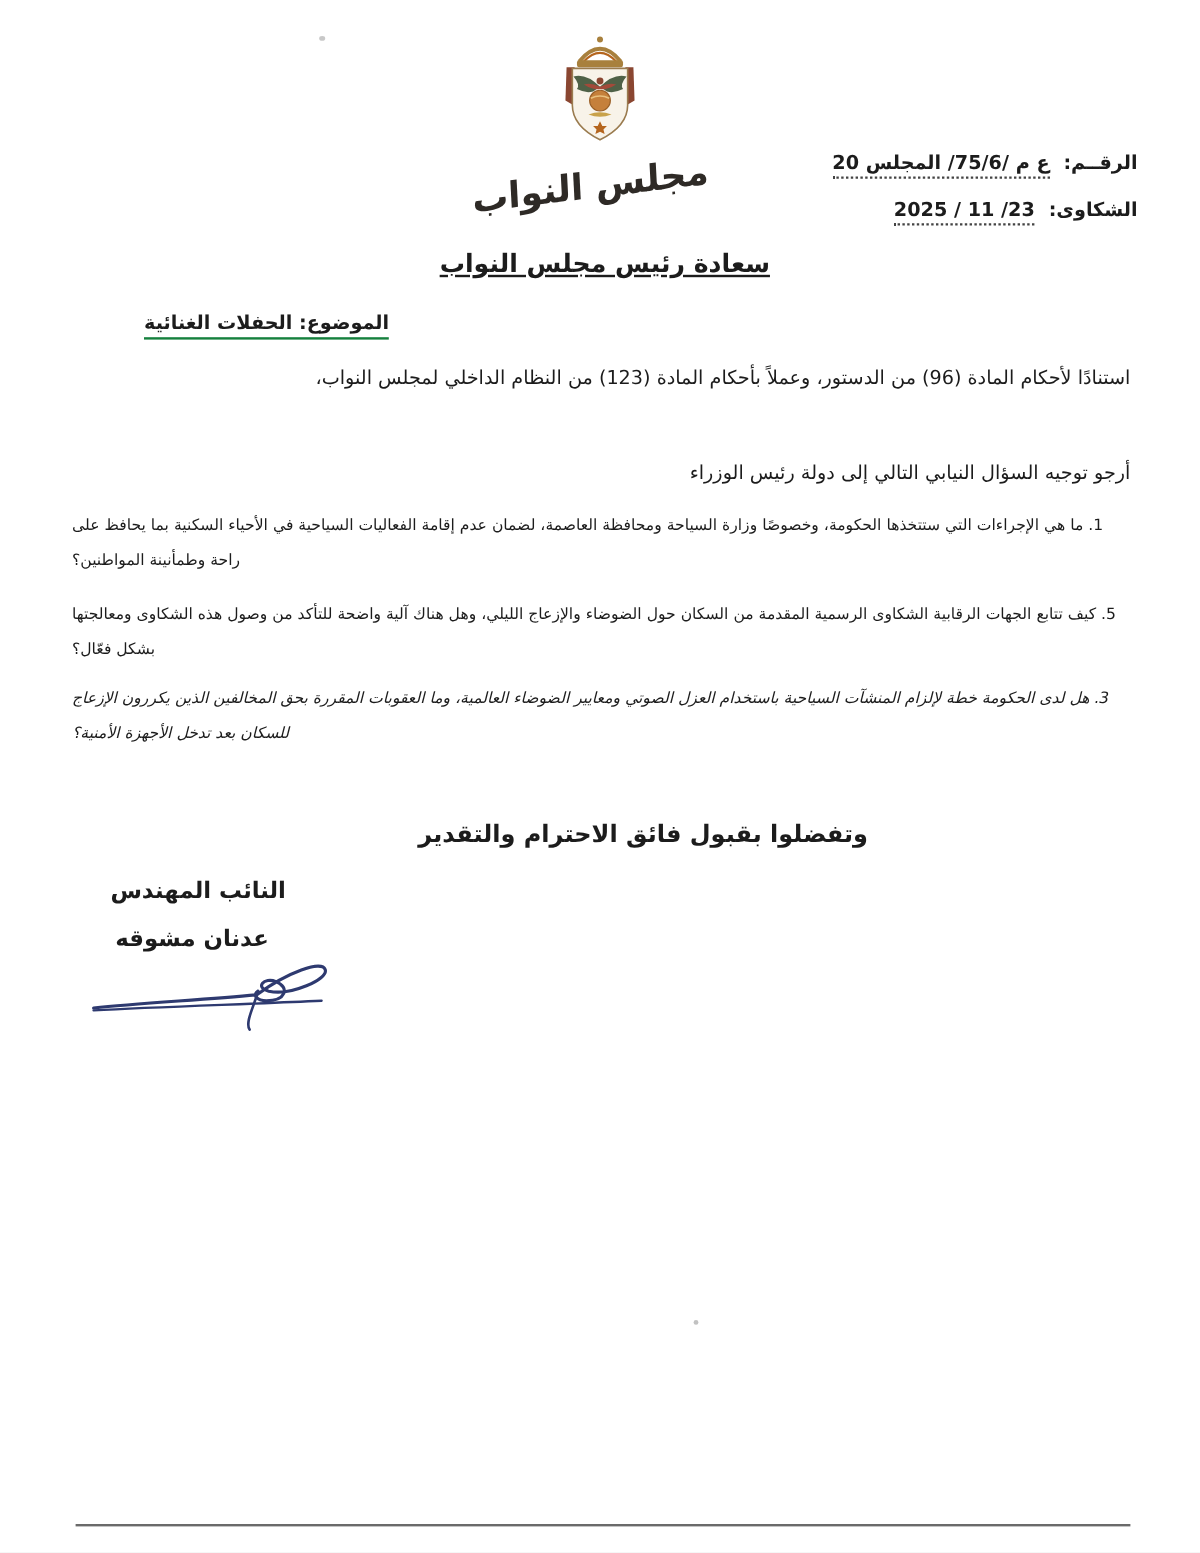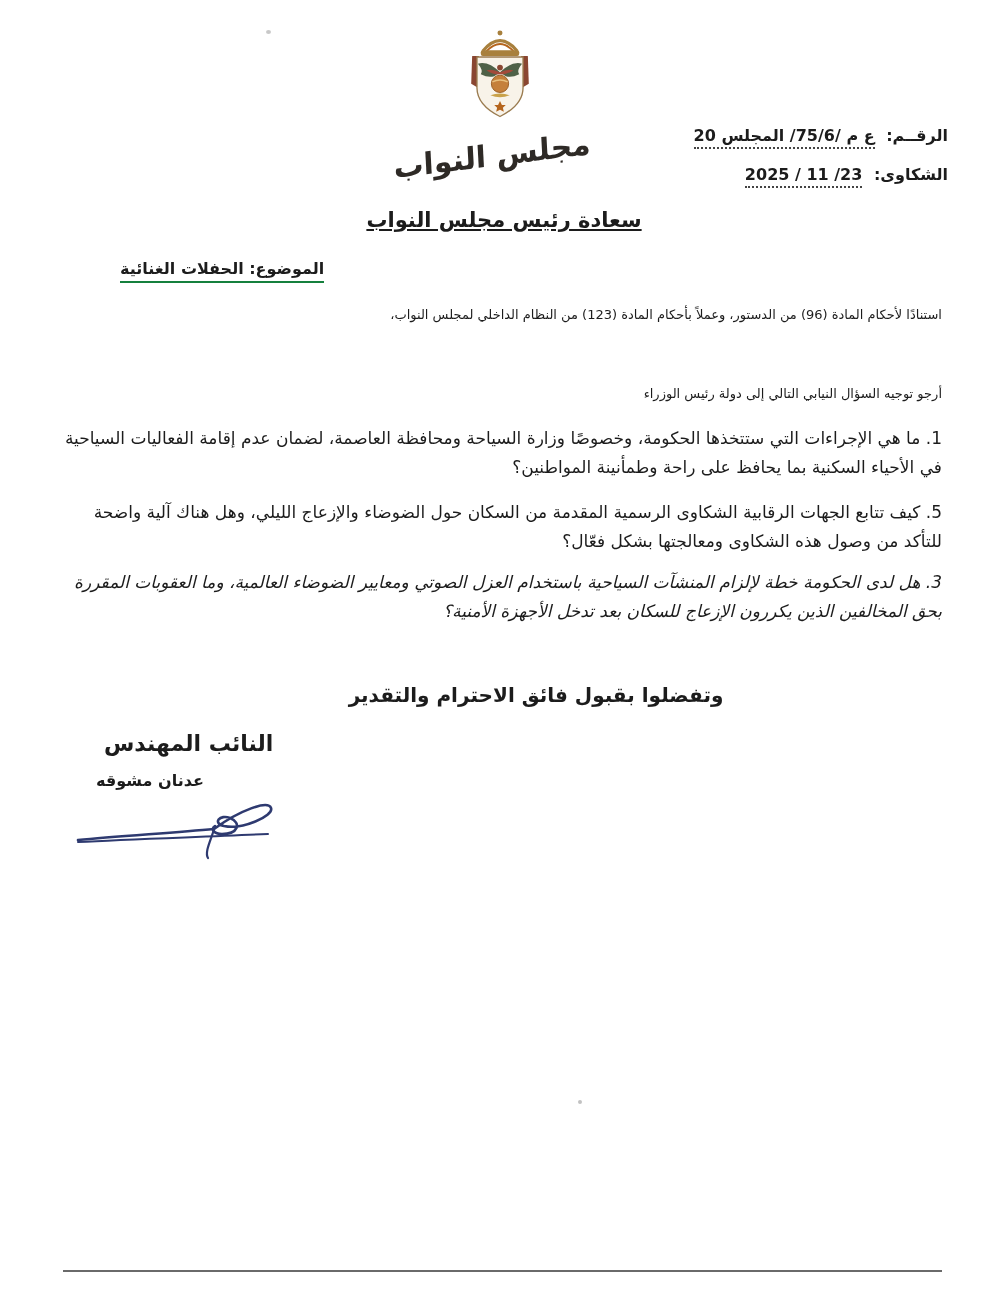--- a/index.html
+++ b/index.html
@@ -30,31 +30,31 @@
   .letter-title{
     position:absolute;top:208px;left:4px;width:100%;
     text-align:center;font-size:21px;font-weight:bold;direction:rtl;text-decoration:underline;
   }
   .subject-line{
     position:absolute;top:259px;left:96px;
     font-size:16px;font-weight:bold;direction:rtl;
     border-bottom:2px solid #15803d;padding-bottom:3px;margin-left:24px;
   }
   
-  .body-par{position:absolute;right:58px;left:62px;direction:rtl;font-size:13px;line-height:34px;}
+  .body-par{position:absolute;right:58px;left:62px;direction:rtl;font-size:16px;line-height:34px;}
   .par-justify{text-align:justify;}
   .par-right{text-align:right;}
-  .question{position:absolute;right:58px;left:60px;direction:rtl;font-size:17px;line-height:29px;text-align:right;}
+  .question{position:absolute;right:58px;left:60px;direction:rtl;font-size:13px;line-height:29px;text-align:left;}
   .closing-line{
     position:absolute;top:683px;left:0;width:100%;
     text-align:center;font-size:20px;font-weight:bold;direction:rtl;margin-left:36px;
   }
   
-  .sig-title{position:absolute;top:731px;left:104px;font-size:22px;font-weight:bold;direction:rtl;white-space:nowrap;}
-  .sig-name{position:absolute;top:771px;left:96px;font-size:16px;font-weight:bold;direction:rtl;white-space:nowrap;}
+  .sig-title{position:absolute;top:731px;left:92px;font-size:19px;font-weight:bold;direction:rtl;white-space:nowrap;}
+  .sig-name{position:absolute;top:771px;left:96px;font-size:19px;font-weight:bold;direction:rtl;white-space:nowrap;}
   .sig-scribble{position:absolute;top:796px;left:72px;}
   
   .footer-rule{position:absolute;top:1270px;left:63px;right:58px;height:2px;background:#6a6a6a;}
   .speck{position:absolute;background:#9a9a9a;border-radius:50%;}
   .speck-1{top:30px;left:266px;width:5px;height:4px;opacity:.55;}
   .speck-2{top:1100px;left:578px;width:4px;height:4px;opacity:.6;}
 </style>
 </head>
 <body>
 

